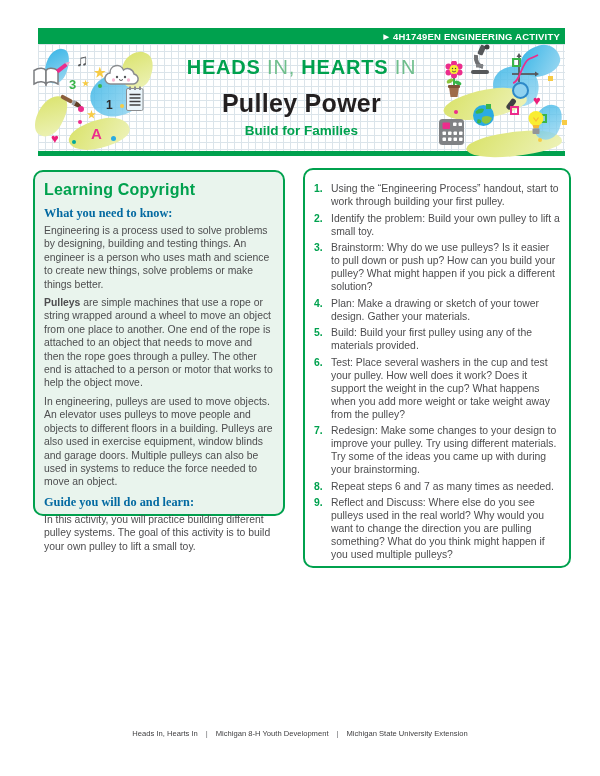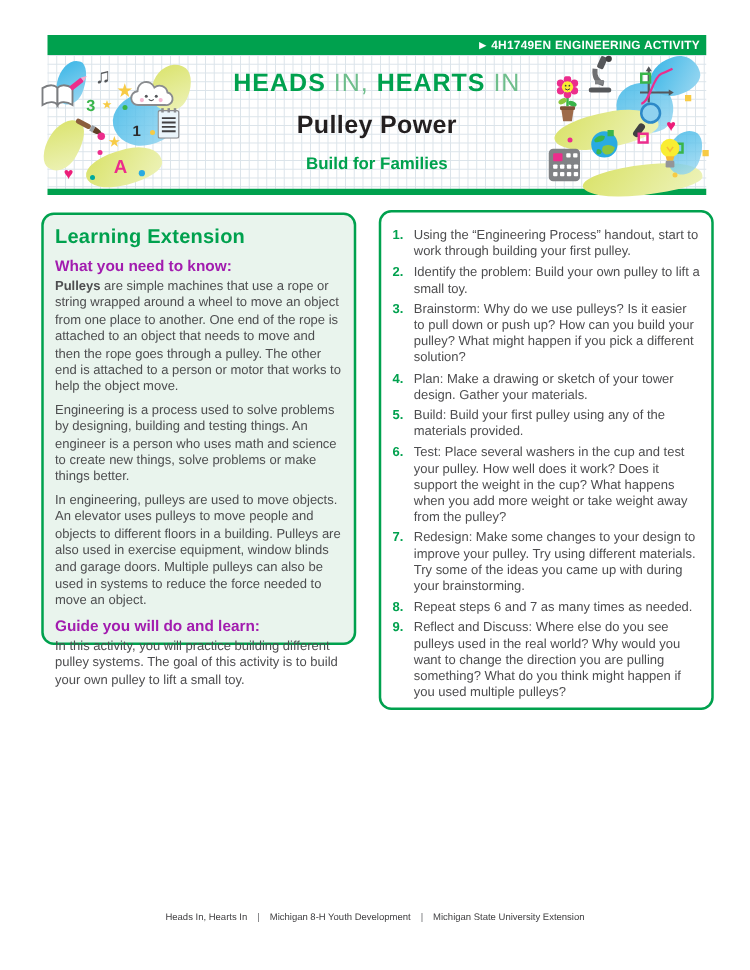--- a/index.html
+++ b/index.html
@@ -22,39 +22,39 @@
     box-sizing:border-box;border-bottom:5px solid #00A14E;
     background-color:#fff;
     background-image:
       linear-gradient(#dbe4ea 1px, transparent 1px),
       linear-gradient(90deg, #dbe4ea 1px, transparent 1px);
     background-size:7px 7px;
   }
   .title-line{position:absolute;left:0;width:100%;text-align:center;white-space:nowrap;}
   .main-title{top:12px;font-size:20px;font-weight:bold;color:#00A14E;letter-spacing:.8px;}
   .main-title .lite{color:#6FBE8C;font-weight:normal;}
-  .sub-title{top:45px;font-size:20px;font-weight:bold;color:#231F20;letter-spacing:.3px;}
+  .sub-title{top:45px;font-size:25px;font-weight:bold;color:#231F20;letter-spacing:.3px;}
   .tag-line{top:79px;font-size:13.5px;font-weight:bold;color:#00A14E;}
   
   .d{position:absolute;line-height:1;}
   .blob{border-radius:60% 45% 55% 50%/55% 60% 45% 55%;}
   .blob.blue{background:linear-gradient(135deg,#35b4e6 0%,#9fd9f2 100%);}
   .blob.lgreen{background:linear-gradient(135deg,#d9e267 0%,#eef3bc 100%);}
   .dot{border-radius:50%;}
   .sq{width:5px;height:5px;}
   .glyph{font-weight:bold;}
   
   .card{
     position:absolute;border:2.5px solid #00A14E;border-radius:10px;
     box-sizing:border-box;padding:8px 9px 6px 9px;
   }
   .card-learning{left:33px;top:170px;width:252px;height:346px;background:#E9F4ED;}
   .card-instructions{left:303px;top:168px;width:268px;height:400px;background:#ffffff;}
   .card h2{margin:1px 0 7px 0;font-size:16px;color:#00A14E;letter-spacing:.2px;}
-  .card h3{margin:6px 0 3px 0;font-size:12.3px;color:#a21caf;}
+  .card h3{margin:6px 0 3px 0;font-size:12.3px;color:#0369a1;font-family:Liberation Serif, serif;}
   .card p{margin:0 0 5px 0;font-size:10.4px;line-height:13.4px;color:#4D4D4F;}
   .card p b{color:#4D4D4F;}
   .steps{margin-top:4px;}
   .step{display:flex;margin-bottom:3.5px;font-size:10.4px;line-height:13px;color:#4D4D4F;}
   .step-num{width:17px;flex:none;color:#00A14E;font-weight:bold;}
   .step-text{flex:1;}
   
   .footer{position:absolute;top:729px;left:0;width:100%;text-align:center;color:#414042;}
   .footer-line1{font-size:7.6px;margin-bottom:2.5px;}
   .footer-line1 .divider{margin:0 8px;color:#6d6e71;}
@@ -228,24 +228,24 @@
   <div class="d sq" style="left:448px;top:60px;background:#39B54A;"></div>
   <div class="d dot" style="left:416px;top:66px;width:4px;height:4px;background:#EC2D8C;"></div>
   <div class="d dot" style="left:500px;top:94px;width:4px;height:4px;background:#F7CB45;"></div>
 
   <div class="title-line main-title"><span>HEADS</span><span class="lite"> IN, </span><span>HEARTS</span><span class="lite"> IN</span></div>
   <div class="title-line sub-title">Pulley Power</div>
   <div class="title-line tag-line">Build for Families</div>
 </div>
 
 <div class="card card-learning">
-  <h2>Learning Extension</h2>
+  <h2>Learning Copyright</h2>
   <h3>What you need to know:</h3>
+  <p>Engineering is a process used to solve problems by designing, building and testing things. An engineer is a person who uses math and science to create new things, solve problems or make things better.</p>
   <p><b>Pulleys</b><span> are simple machines that use a rope or string wrapped around a wheel to move an object from one place to another. One end of the rope is attached to an object that needs to move and then the rope goes through a pulley. The other end is attached to a person or motor that works to help the object move.</span></p>
-  <p>Engineering is a process used to solve problems by designing, building and testing things. An engineer is a person who uses math and science to create new things, solve problems or make things better.</p>
   <p>In engineering, pulleys are used to move objects. An elevator uses pulleys to move people and objects to different floors in a building. Pulleys are also used in exercise equipment, window blinds and garage doors. Multiple pulleys can also be used in systems to reduce the force needed to move an object.</p>
   <h3>Guide you will do and learn:</h3>
   <p>In this activity, you will practice building different pulley systems. The goal of this activity is to build your own pulley to lift a small toy.</p>
 </div>
 
 <div class="card card-instructions">
   <div class="steps">
 
       <div class="step">
         <span class="step-num">1.</span>

